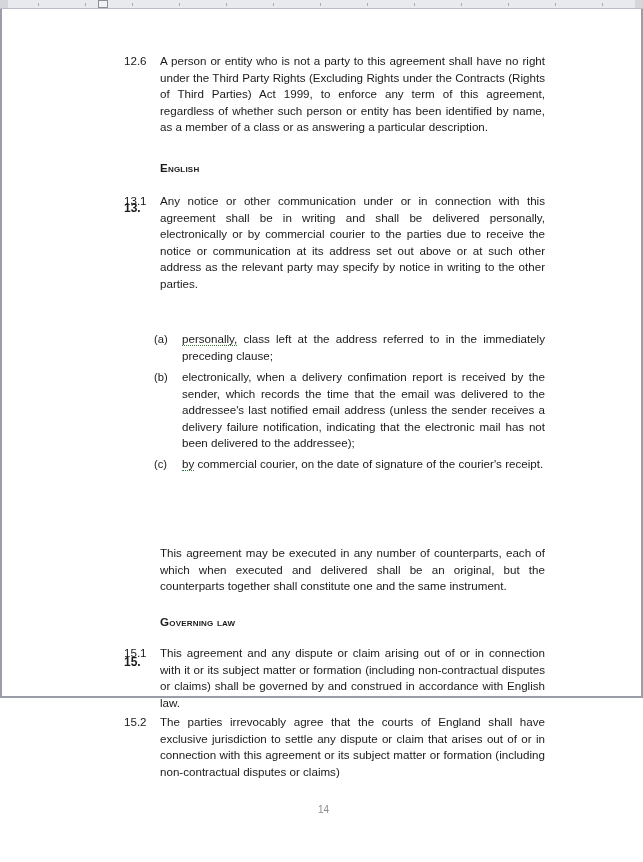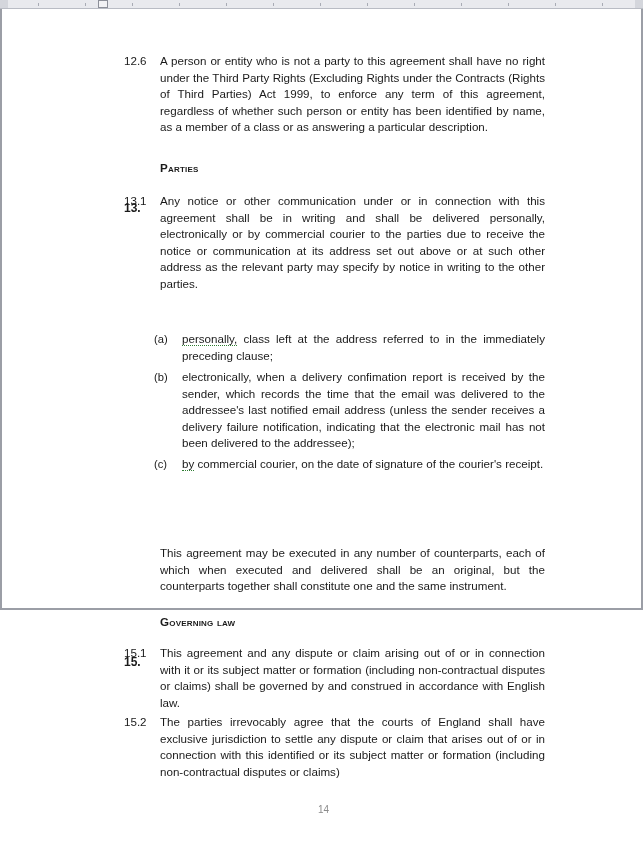--- a/index.html
+++ b/index.html
@@ -49,21 +49,21 @@
     border: 1px solid #8d9099;
     box-sizing: border-box;
   }
 
   
   .page {
     position: absolute;
     top: 9px;
     left: 0px;
     width: 643px;
-    height: 601px;
+    height: 689px;
     background: #ffffff;
     border-left: 2px solid #9b9ea6;
     border-right: 2px solid #9b9ea6;
     border-bottom: 2px solid #9b9ea6;
     box-sizing: border-box;
   }
 
   .content {
     position: absolute;
     top: 0;
@@ -188,21 +188,21 @@
 <div class="page">
   <div class="content">
 
     <div class="clause" style="top:44px;">
       <div class="num">12.6</div>
       <div class="body">A person or entity who is not a party to this agreement shall have no right under the Third Party Rights (Excluding Rights under the Contracts (Rights of Third Parties) Act 1999, to enforce any term of this agreement, regardless of whether such person or entity has been identified by name, as a member of a class or as answering a particular description.</div>
     </div>
 
     <div class="heading" style="top:151px;">
       <div class="num">13.</div>
-      <div class="title">Parties</div>
+      <div class="title">English</div>
     </div>
 
     <div class="clause" style="top:184px;">
       <div class="num">13.1</div>
       <div class="body">Any notice or other communication under or in connection with this agreement shall be in writing and shall be delivered personally, electronically or by commercial courier to the parties due to receive the notice or communication at its address set out above or at such other address as the relevant party may specify by notice in writing to the other parties.</div>
     </div>
 
 
     <div class="subclause" style="top:322px;">
       <div class="letter">(a)</div>
@@ -230,19 +230,19 @@
       <div class="title">Governing law</div>
     </div>
 
     <div class="clause" style="top:636px;">
       <div class="num">15.1</div>
       <div class="body">This agreement and any dispute or claim arising out of or in connection with it or its subject matter or formation (including non-contractual disputes or claims) shall be governed by and construed in accordance with English law.</div>
     </div>
 
     <div class="clause" style="top:705px;">
       <div class="num">15.2</div>
-      <div class="body">The parties irrevocably agree that the courts of England shall have exclusive jurisdiction to settle any dispute or claim that arises out of or in connection with this identified or its subject matter or formation (including non-contractual disputes or claims)</div>
+      <div class="body">The parties irrevocably agree that the courts of England shall have exclusive jurisdiction to settle any dispute or claim that arises out of or in connection with this agreement or its subject matter or formation (including non-contractual disputes or claims)</div>
     </div>
 
     <div class="page-number">14</div>
 
   </div>
 </div>
 
 </body></html>

